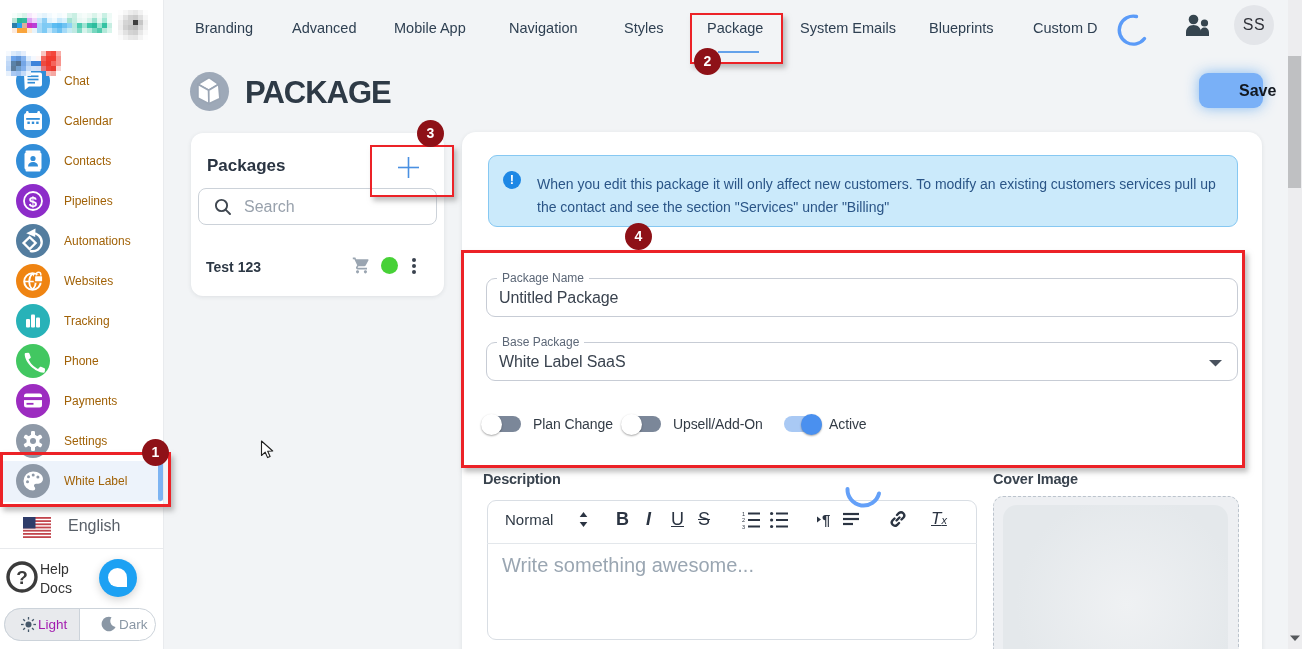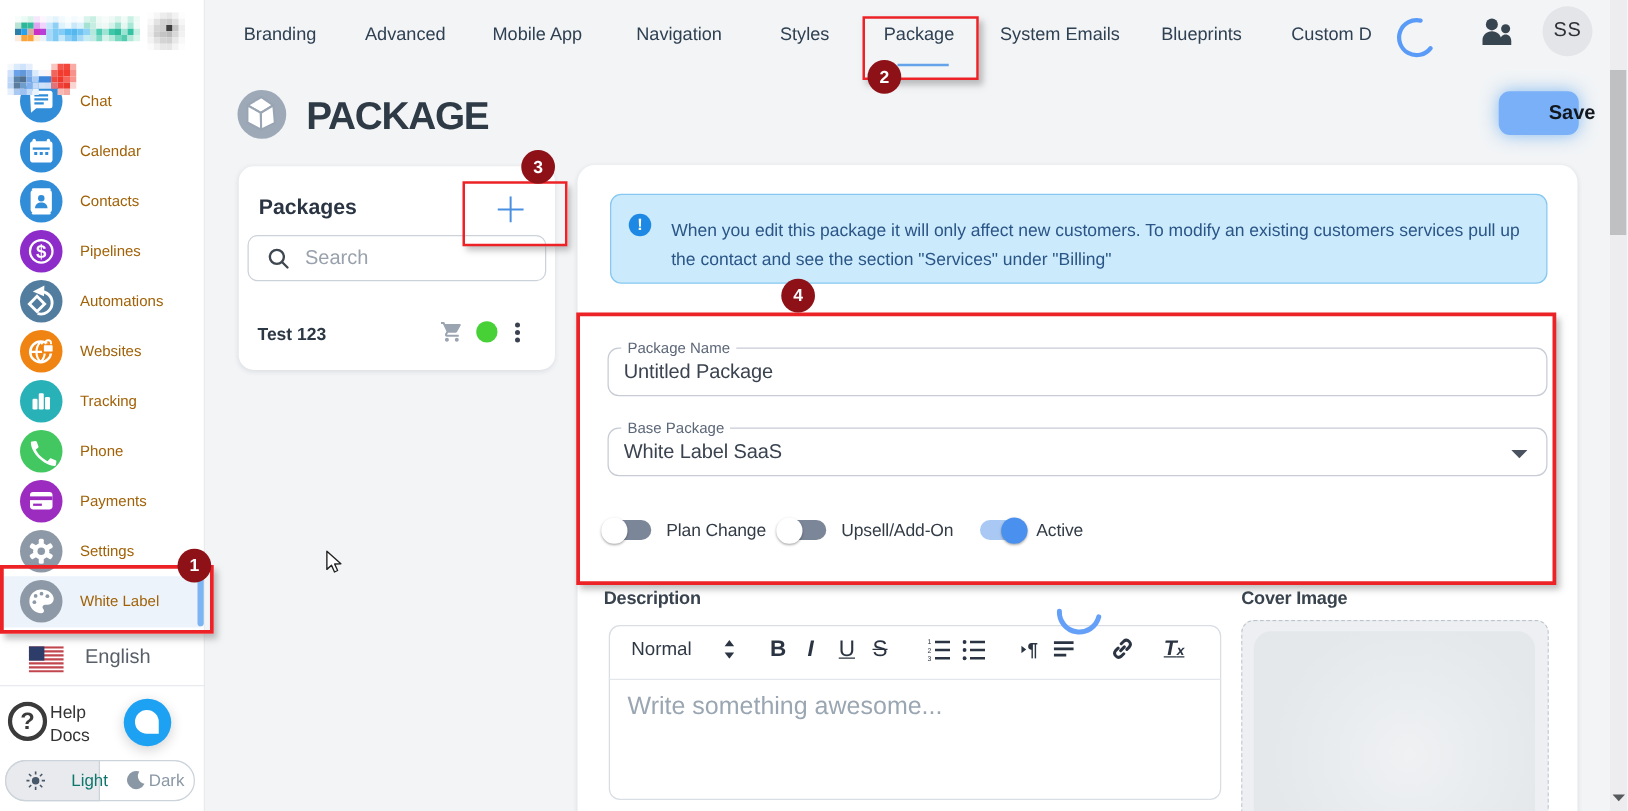--- a/index.html
+++ b/index.html
@@ -374,21 +374,21 @@
         <line x1="7.5" y1="0" x2="7.5" y2="2.6"></line>
         <line x1="7.5" y1="12.4" x2="7.5" y2="15"></line>
         <line x1="0" y1="7.5" x2="2.6" y2="7.5"></line>
         <line x1="12.4" y1="7.5" x2="15" y2="7.5"></line>
         <line x1="2.2" y1="2.2" x2="4" y2="4"></line>
         <line x1="11" y1="11" x2="12.8" y2="12.8"></line>
         <line x1="12.8" y1="2.2" x2="11" y2="4"></line>
         <line x1="2.2" y1="12.8" x2="4" y2="11"></line>
       </g>
   </svg>
-  <div class="abs" style="left:38px;top:608px;height:33px;line-height:33px;font-size:13.5px;color:#0f766e;margin-left:19px;">Light</div>
+  <div class="abs" style="left:38px;top:608px;height:33px;line-height:33px;font-size:13.5px;color:#a21caf;">Light</div>
   <svg class="abs" style="left:100px;top:616px" width="16" height="16">
     <path d="M11.5 1.2 A7.3 7.3 0 1 0 15.6 11 A6.2 6.2 0 0 1 11.5 1.2 z" fill="#8a97a5"></path>
   </svg>
   <div class="abs" style="left:119px;top:608px;height:33px;line-height:33px;font-size:13.5px;color:#8a97a5;">Dark</div>
 </div>
 
 <div id="topbar">
     <div class="topitem" style="left:195px">Branding</div>
     <div class="topitem" style="left:292px">Advanced</div>
     <div class="topitem" style="left:394px">Mobile App</div>
@@ -543,21 +543,21 @@
         <line x1="0" y1="12" x2="10" y2="12"></line>
       </g>
     </svg>
     <svg class="abs" style="left:889px;top:510px" width="18" height="18">
       <g fill="none" stroke="#2b3442" stroke-width="2.4" stroke-linecap="round">
         <path d="M7.5 10.5 l3-3"></path>
         <path d="M8 5 l2-2 a3.2 3.2 0 0 1 4.5 4.5 l-2 2"></path>
         <path d="M10 13 l-2 2 a3.2 3.2 0 0 1-4.5-4.5 l2-2"></path>
       </g>
     </svg>
-    <div class="abs" style="left:931px;top:509px;font-size:17px;font-style:italic;font-weight:bold;text-decoration:underline;color:#2b3442;">T<span style="font-size:11px;">x</span></div>
+    <div class="abs" style="left:931px;top:509px;font-size:17px;font-style:italic;font-weight:normal;text-decoration:underline;color:#2b3442;">T<span style="font-size:11px;">x</span></div>
   </div>
 <div class="abs" style="left:502px;top:554px;font-size:20px;color:#9aa6b2;">Write something awesome...</div>
 <svg class="abs" style="left:844px;top:472px;z-index:5" width="40" height="40">
   <path d="M3.5 17 A16 16 0 0 0 35 21.5" fill="none" stroke="#64a0f8" stroke-width="4" stroke-linecap="round"></path>
 </svg>
 
 <div class="abs" style="left:993px;top:471px;font-size:14.5px;font-weight:bold;letter-spacing:-0.2px;color:#39434e;">Cover Image</div>
 <div class="abs" style="left:993px;top:496px;width:246px;height:170px;border:1.5px dashed #bcc4cd;border-radius:10px;background:#edeff2;"></div>
 <div class="abs" style="left:1003px;top:505px;width:225px;height:165px;background:radial-gradient(circle at 55% 60%, #eff1f3 0%, #e4e8eb 70%);border-radius:14px;"></div>
 

